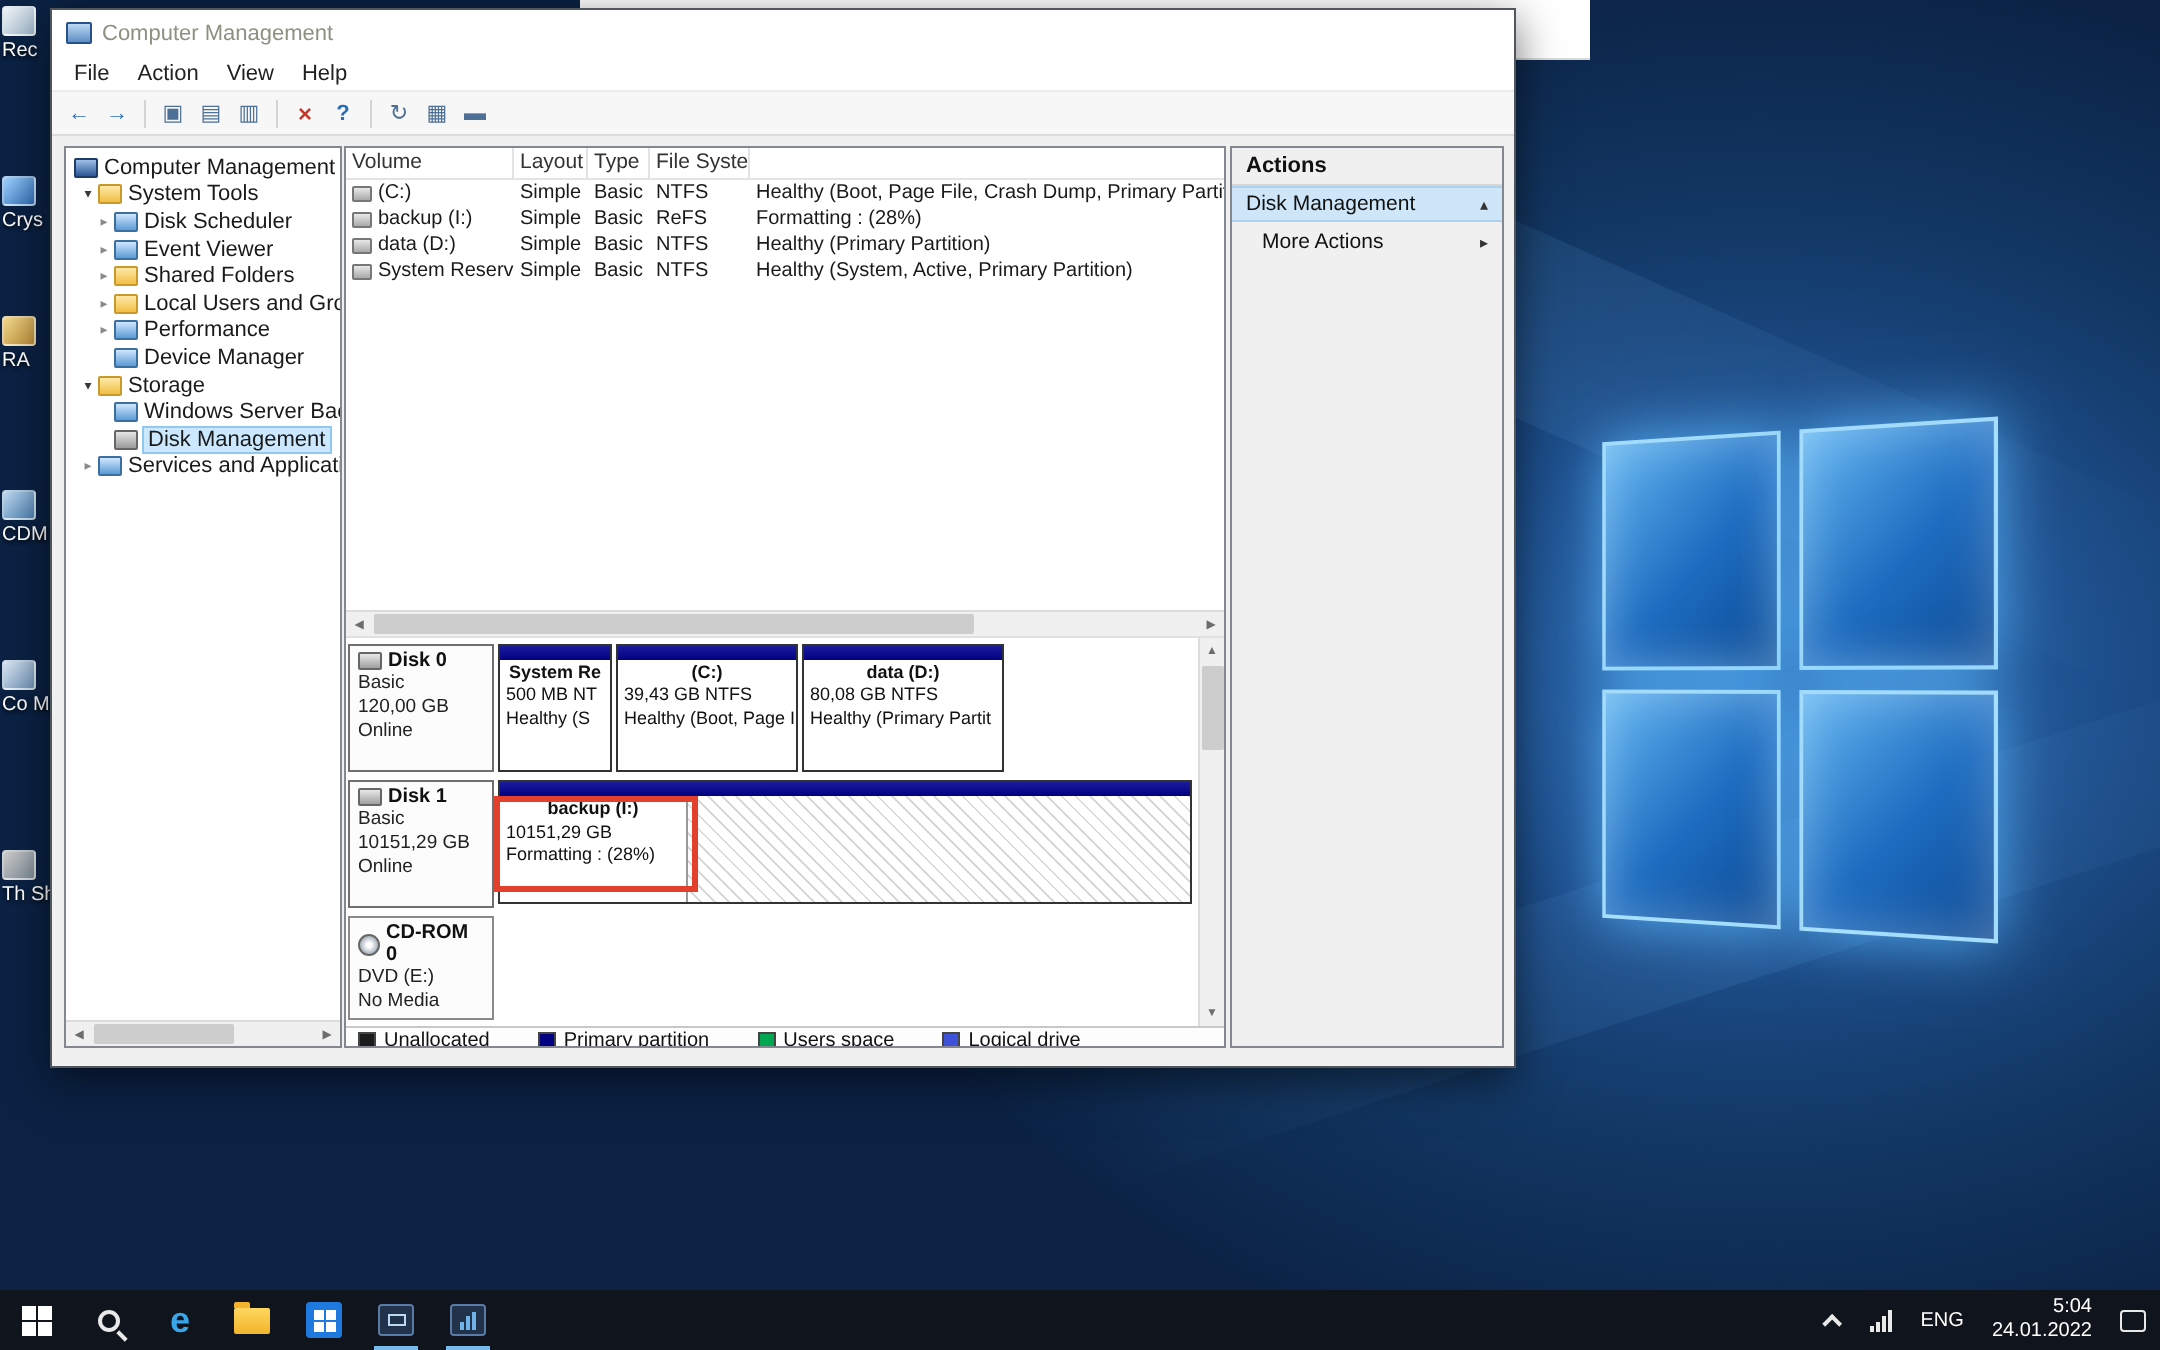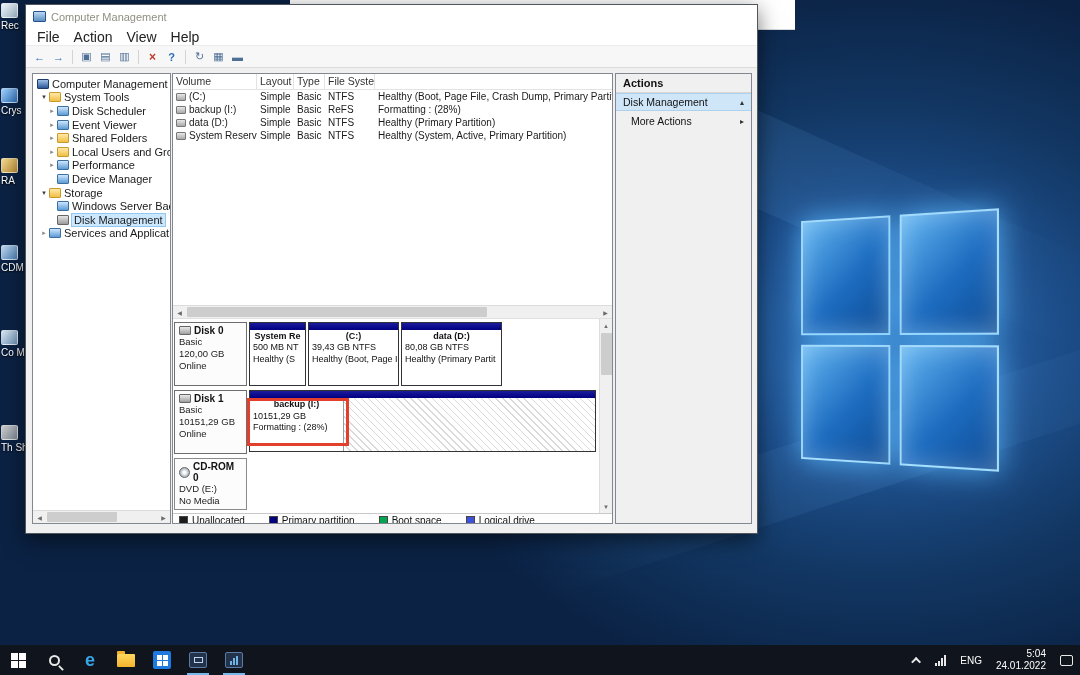--- a/index.html
+++ b/index.html
@@ -47,21 +47,21 @@
 
   
   .window { position:absolute; left:25px; top:4px; width:733px; height:530px;
     background:#f0f0f0; border:1px solid #50565c; box-shadow:0 6px 20px rgba(0,0,0,.55); }
   .titlebar { height:23px; background:#ffffff; display:flex; align-items:center; padding-left:7px; }
   .app-icon { width:13px; height:11px; margin-right:5px; border:1px solid #27518c;
     background:linear-gradient(#bcd8f2,#5d8fc4); border-radius:1px; }
   .title { font-size:11px; color:#8f8f82; }
   .menubar { height:18px; background:#ffffff; display:flex; align-items:center; padding-left:4px;
     border-bottom:1px solid #ececec; }
-  .menu-item { font-size:14px; color:#222; padding:1px 7px; cursor:default; }
+  .menu-item { font-size:11px; color:#222; padding:1px 7px; cursor:default; }
   .toolbar { height:22px; background:#f7f7f7; display:flex; align-items:center; gap:2px;
     padding-left:5px; border-bottom:1px solid #dcdcdc; }
   .tb { width:17px; height:17px; display:flex; align-items:center; justify-content:center;
     font-size:11px; color:#4e6f96; cursor:pointer; border-radius:2px; }
   .tb.blue { color:#2b6cb8; font-weight:bold; }
   .tb.red { color:#c2392b; font-weight:bold; font-size:12px; }
   .tb-sep { width:1px; height:14px; background:#d4d4d4; margin:0 3px; }
 
   .content { position:absolute; left:0; top:66px; right:0; bottom:9px; }
 
@@ -471,21 +471,21 @@
         <span class="leg-item">
           <span class="leg-sq" style="background: rgb(28, 28, 28);"></span>
           <span class="leg-label">Unallocated</span>
         </span>
         <span class="leg-item">
           <span class="leg-sq" style="background: rgb(0, 0, 128);"></span>
           <span class="leg-label">Primary partition</span>
         </span>
         <span class="leg-item">
           <span class="leg-sq" style="background: rgb(0, 166, 80);"></span>
-          <span class="leg-label">Boot space</span>
+          <span class="leg-label">Users space</span>
         </span>
         <span class="leg-item">
           <span class="leg-sq" style="background: rgb(63, 81, 216);"></span>
           <span class="leg-label">Logical drive</span>
         </span>
       </div>
     </div>
 
     <div class="actions-pane">
       <div class="act-header">Actions</div>

